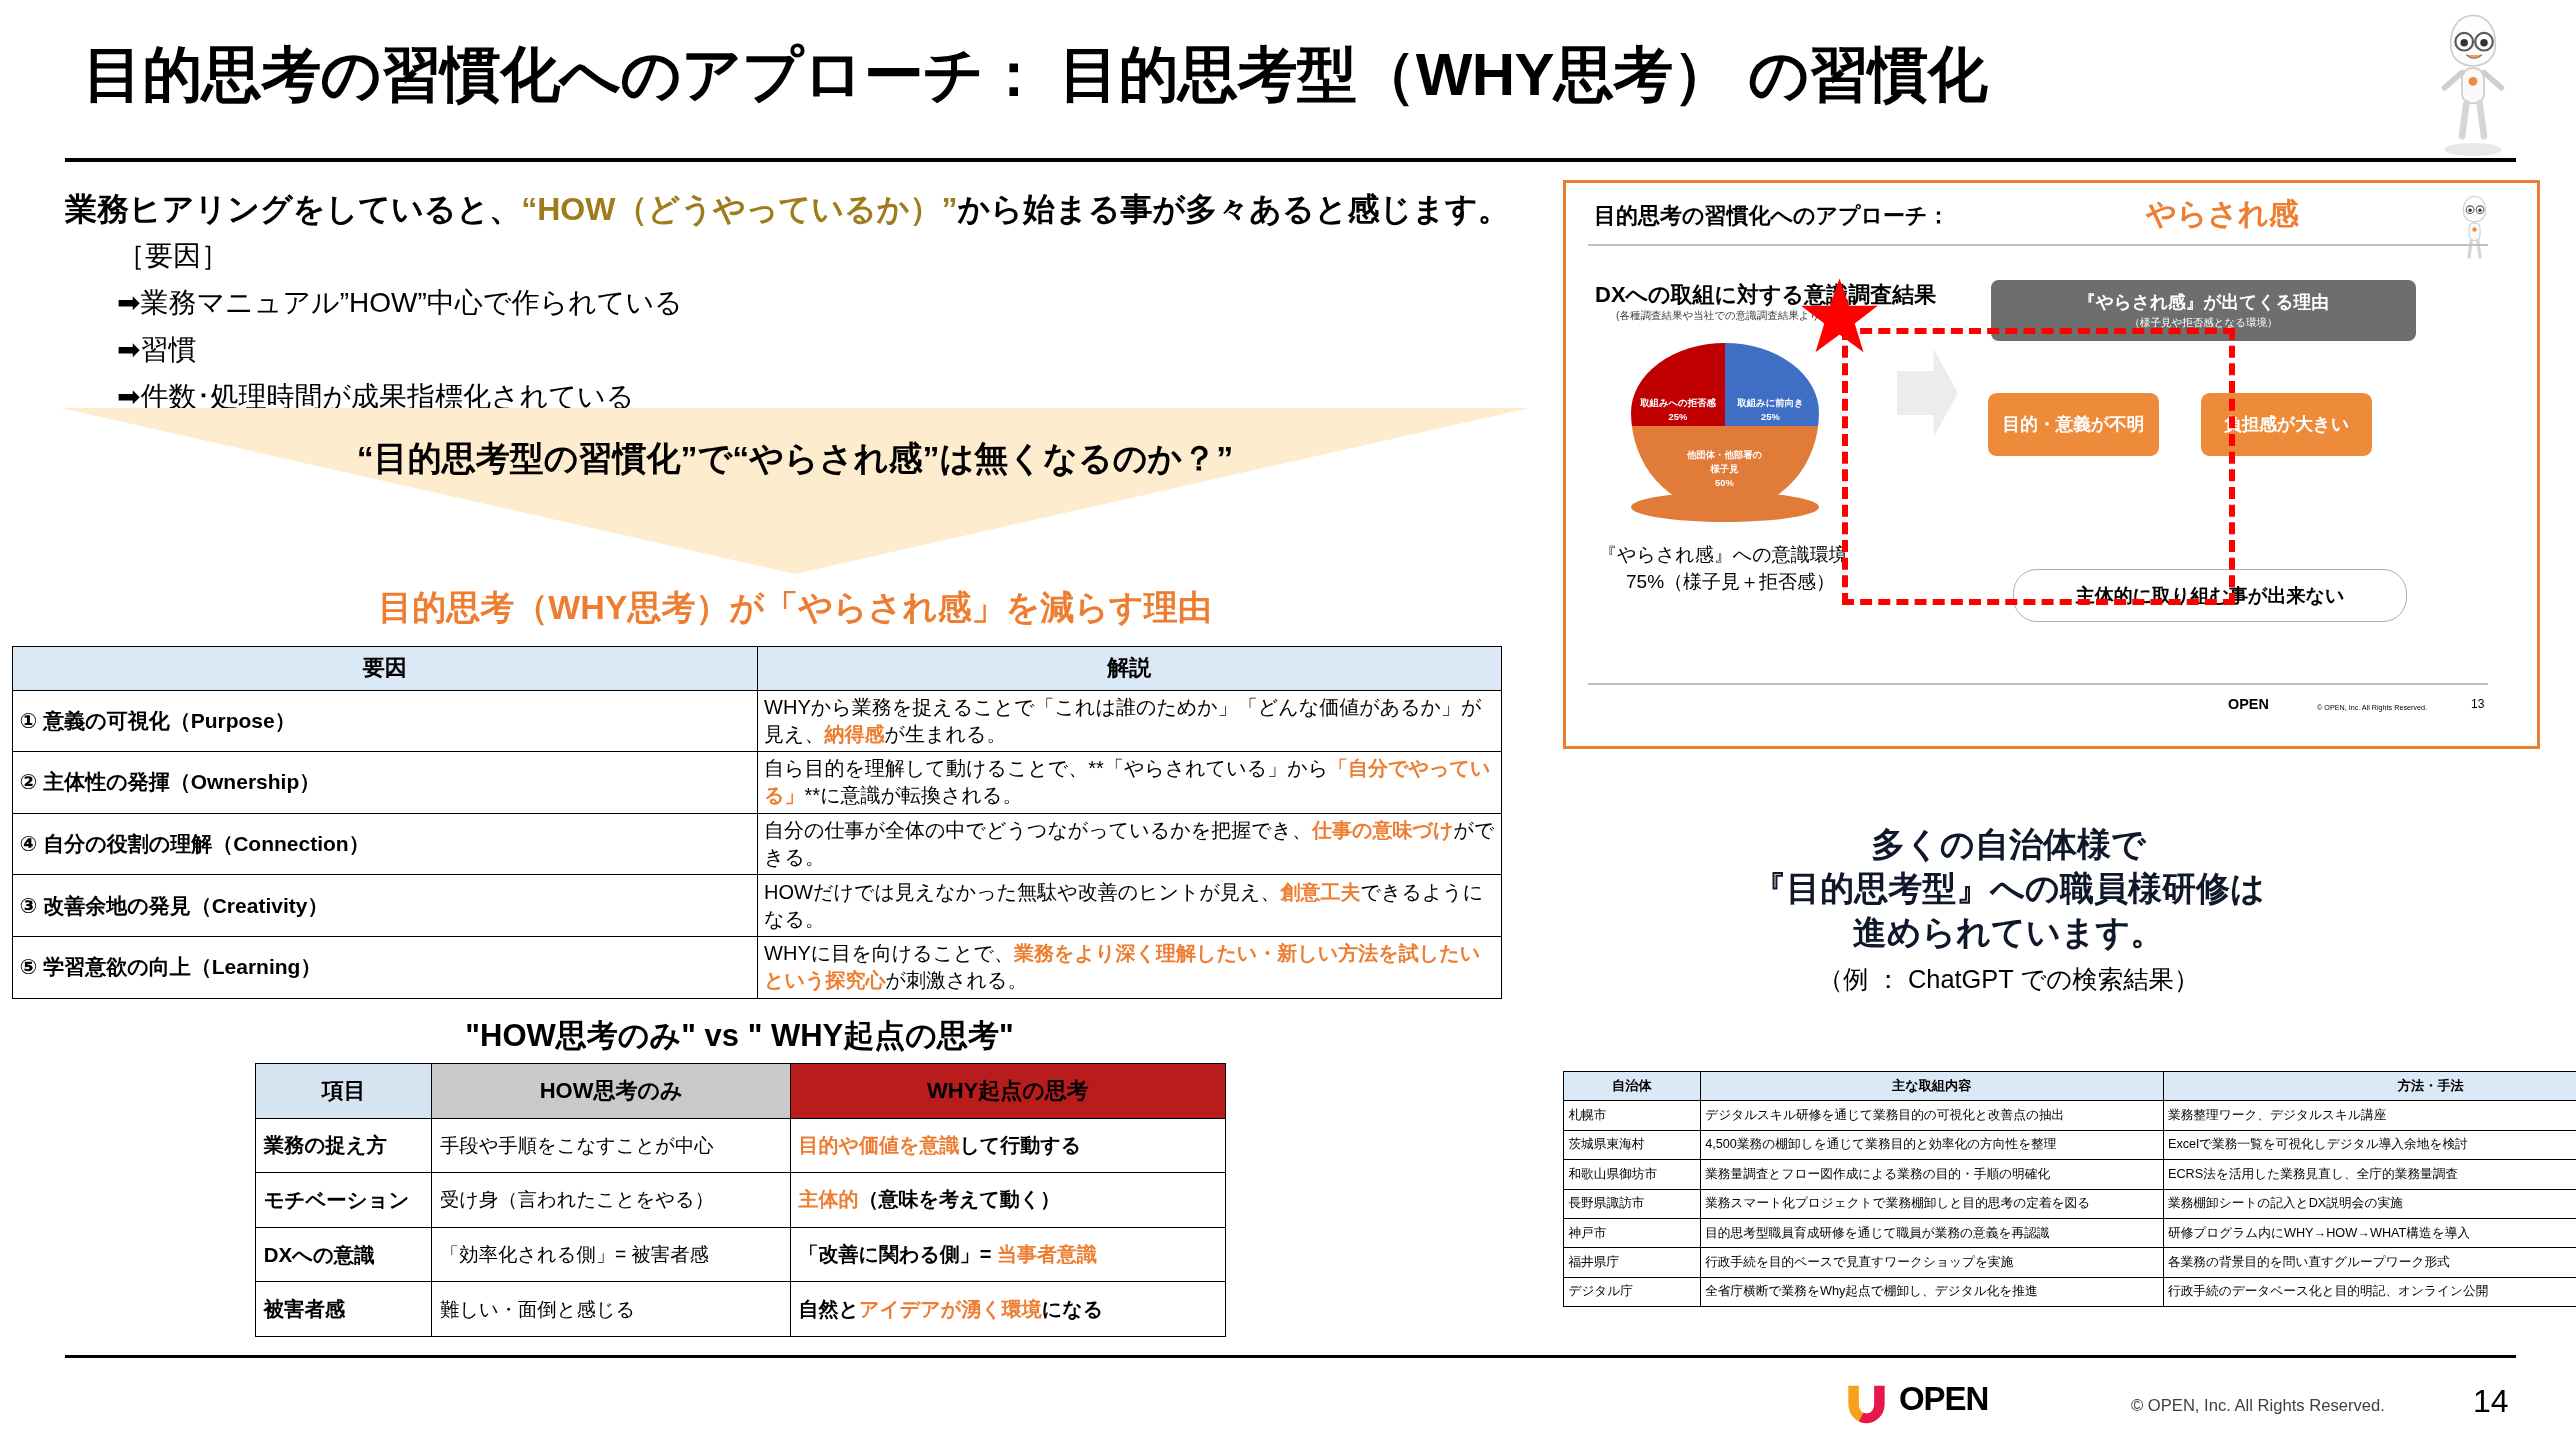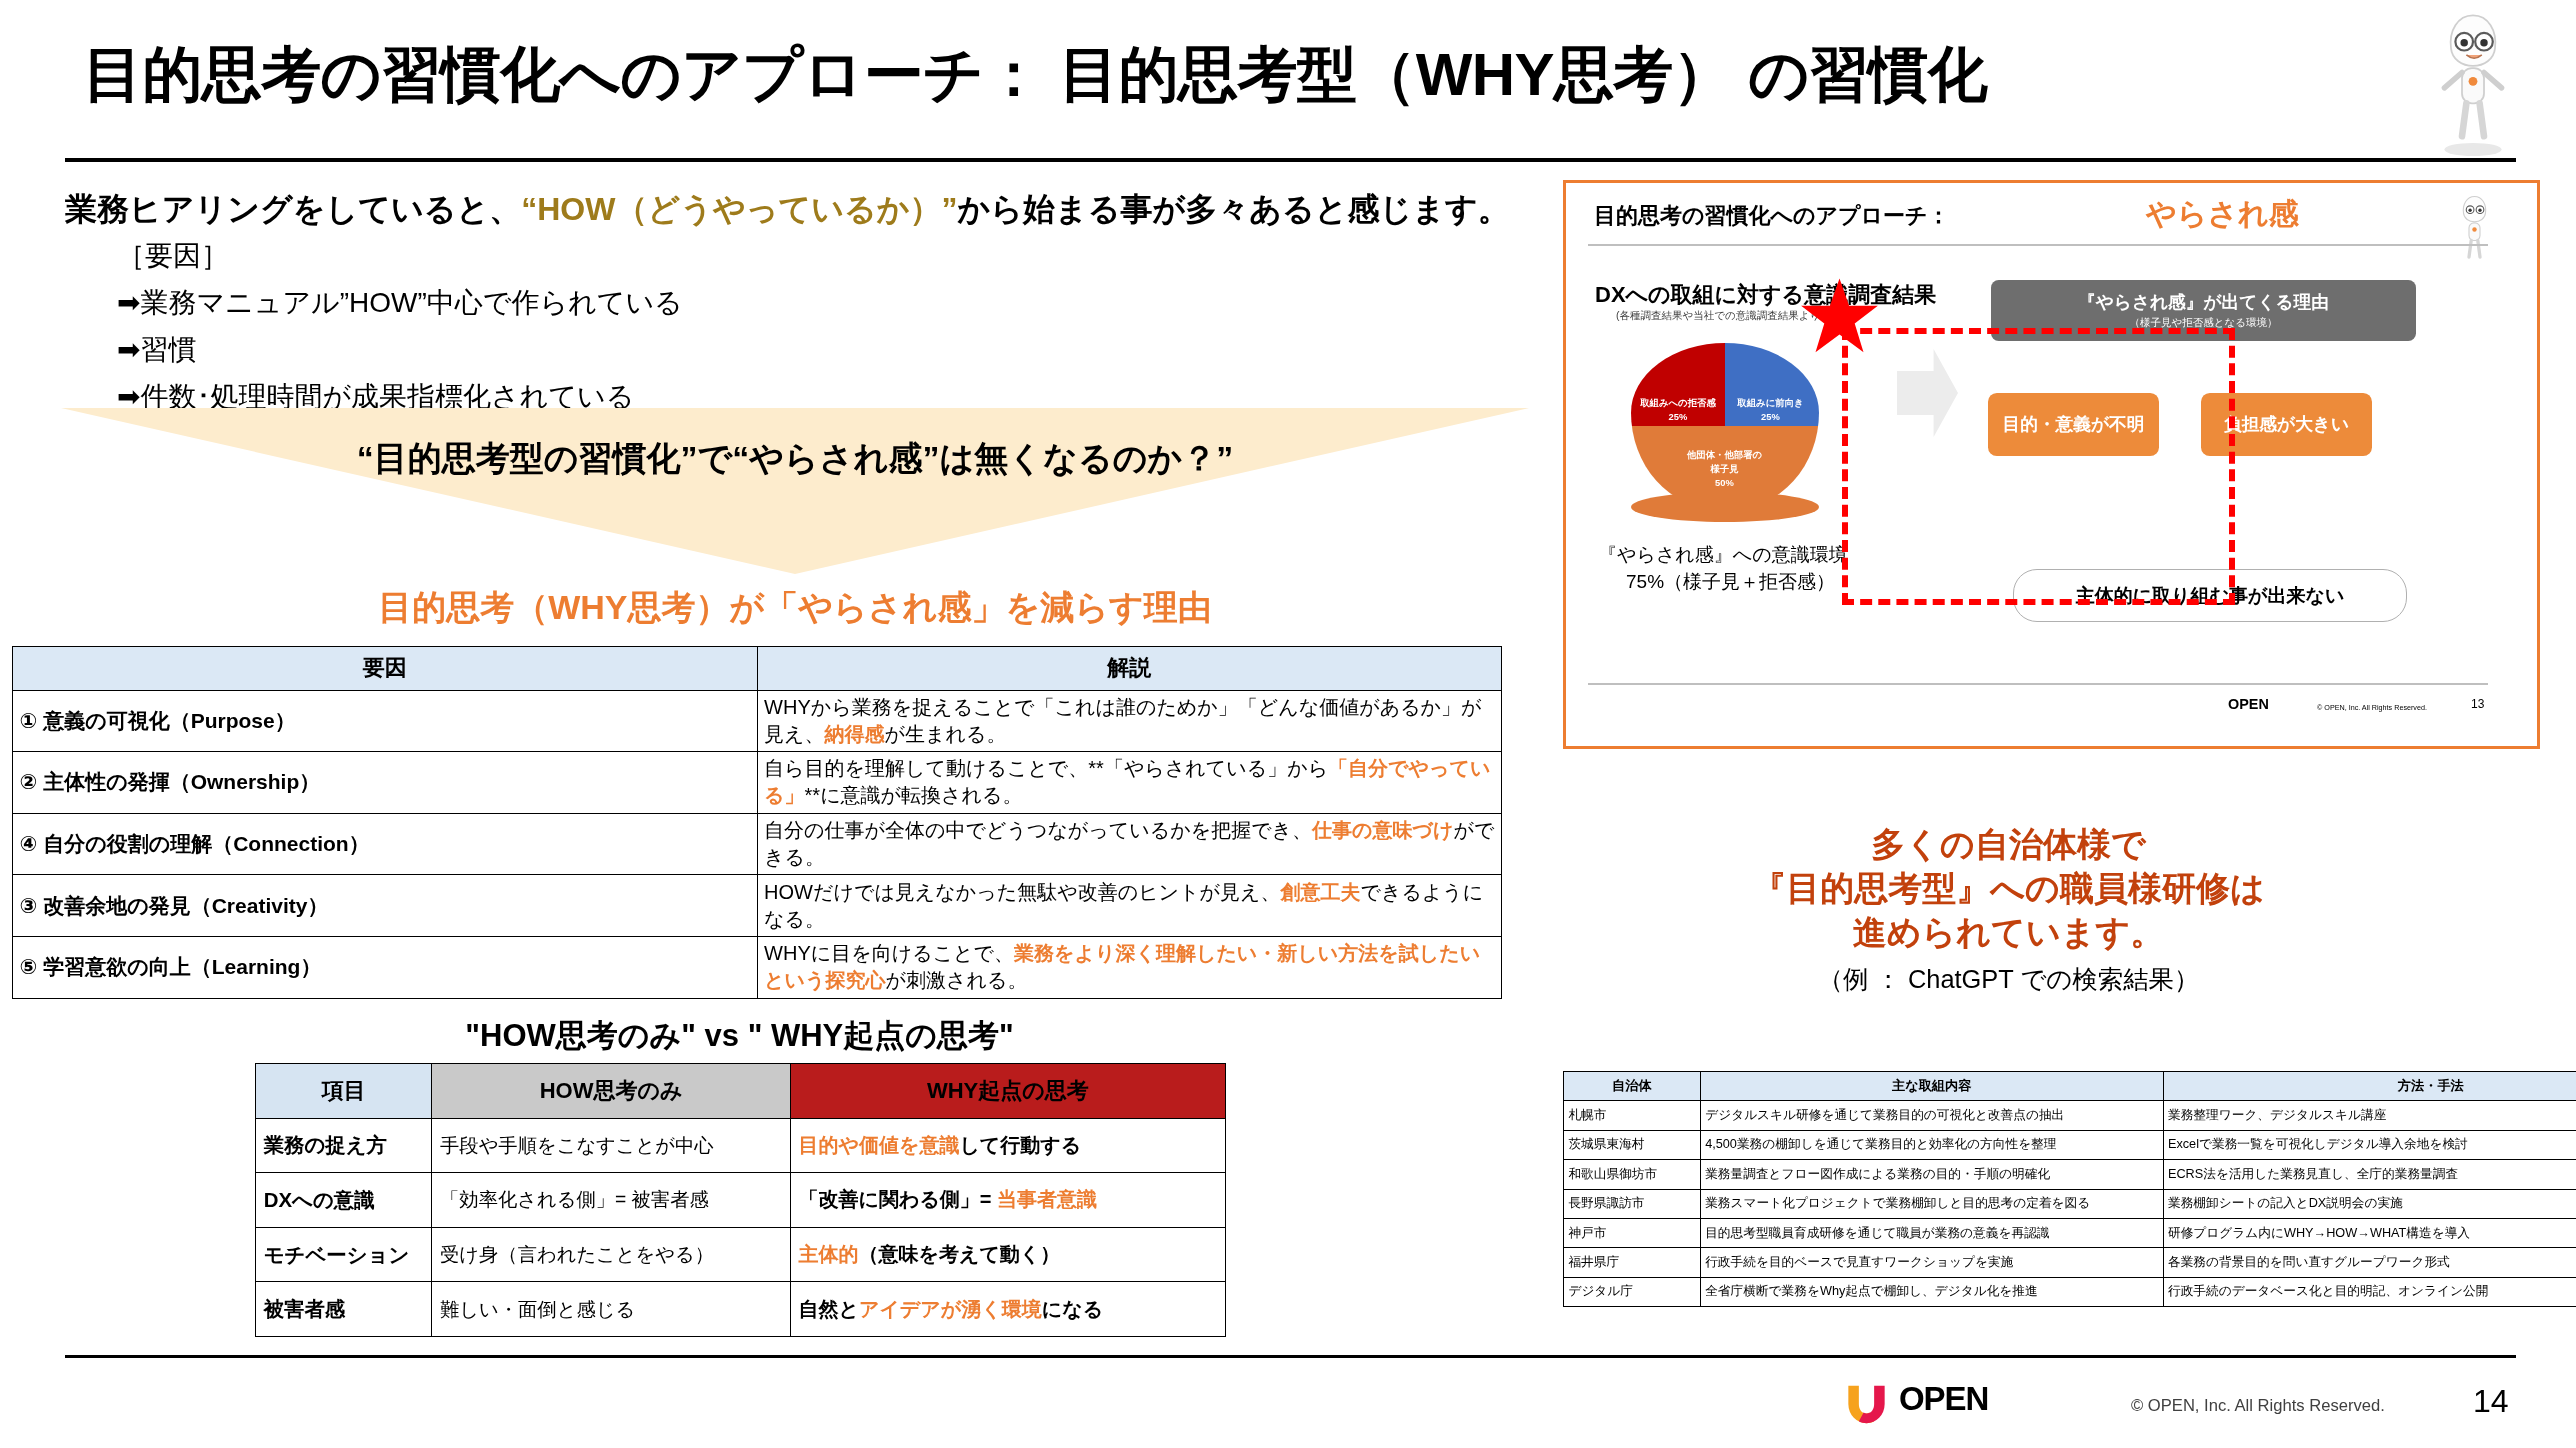--- a/index.html
+++ b/index.html
@@ -157,21 +157,21 @@
   }
 
   #embed-footrule{position:absolute;left:22px;top:500px;width:900px;height:1.7px;background:#bfbfbf;}
   #embed-logo{position:absolute;left:662px;top:513px;font-size:14.4px;font-weight:bold;color:#000;}
   #embed-copy{position:absolute;left:751px;top:520px;font-size:7.2px;color:#000;white-space:nowrap;}
   #embed-page{position:absolute;left:905px;top:514px;font-size:12px;color:#000;}
 
   
   #msg{
     position:absolute;left:1523px;top:822px;width:971px;text-align:center;
-    font-size:34px;font-weight:bold;color:#c2410c;line-height:44px;
+    font-size:34px;font-weight:bold;color:#0f172a;line-height:44px;
   }
   #msg-sub{
     position:absolute;left:1523px;top:963px;width:971px;text-align:center;
     font-size:25.4px;color:#000;white-space:nowrap;
   }
 
   
   #muni-table{
     position:absolute;left:1563px;top:1071px;width:1136px;
     border-collapse:collapse;table-layout:fixed;padding-left:34px;
@@ -272,28 +272,28 @@
         <th class="h2">WHY起点の思考</th>
       </tr>
     </thead>
     <tbody>
       <tr>
         <td class="c0">業務の捉え方</td>
         <td class="c1">手段や手順をこなすことが中心</td>
         <td class="c2"><span></span><span class="or">目的や価値を意識</span><span>して行動する</span></td>
       </tr>
       <tr>
+        <td class="c0">モチベーション</td>
+        <td class="c1">受け身（言われたことをやる）</td>
+        <td class="c2"><span></span><span class="or">主体的</span><span>（意味を考えて動く）</span></td>
+      </tr>
+      <tr>
         <td class="c0">DXへの意識</td>
         <td class="c1">「効率化される側」= 被害者感</td>
         <td class="c2"><span>「改善に関わる側」= </span><span class="or">当事者意識</span><span></span></td>
-      </tr>
-      <tr>
-        <td class="c0">モチベーション</td>
-        <td class="c1">受け身（言われたことをやる）</td>
-        <td class="c2"><span></span><span class="or">主体的</span><span>（意味を考えて動く）</span></td>
       </tr>
       <tr>
         <td class="c0">被害者感</td>
         <td class="c1">難しい・面倒と感じる</td>
         <td class="c2"><span>自然と</span><span class="or">アイデアが湧く環境</span><span>になる</span></td>
       </tr>
     </tbody>
   </table>
 
   <div id="embed">

